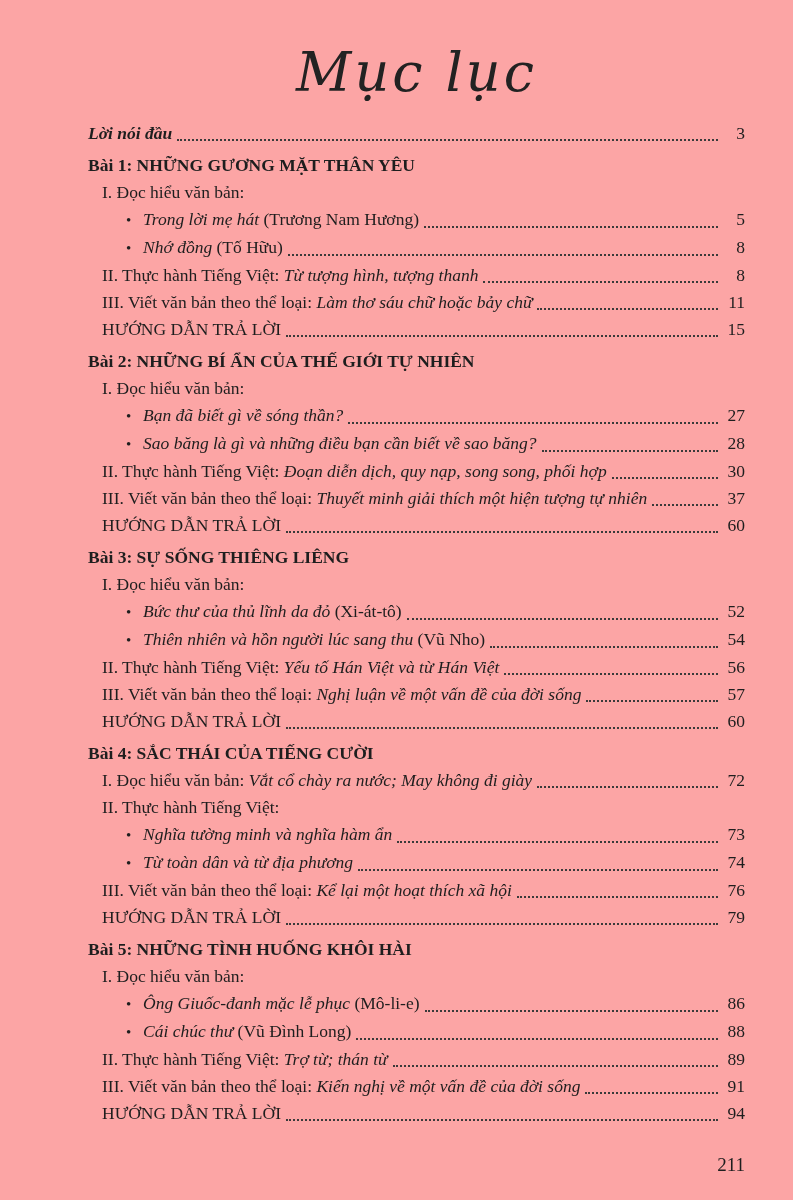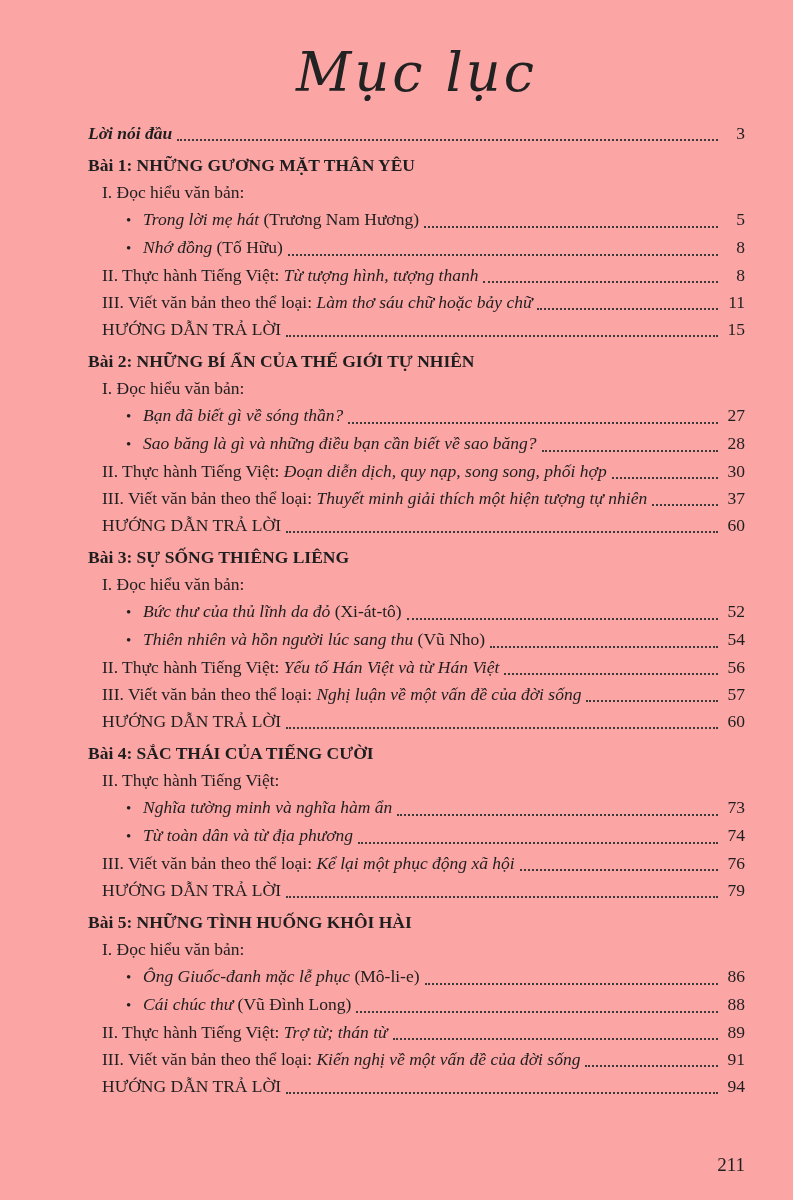--- a/index.html
+++ b/index.html
@@ -174,36 +174,41 @@
         </div>
         <div class="row indent-1">
           <span class="text"><span class="seg-n">HƯỚNG DẪN TRẢ LỜI</span></span>
           <span class="dots"></span>
           <span class="page-num">60</span>
         </div>
         <div class="row indent-0 heading">
           <span class="text"><span class="seg-b">Bài 4: SẮC THÁI CỦA TIẾNG CƯỜI</span></span>
         </div>
         <div class="row indent-1">
+          <span class="text"><span class="seg-n">I. Đọc hiểu văn bản: </span><span class="seg-i">Vắt cổ chày ra nước; May không đi giày</span></span>
+          <span class="dots"></span>
+          <span class="page-num">72</span>
+        </div>
+        <div class="row indent-1">
           <span class="text"><span class="seg-n">II. Thực hành Tiếng Việt:</span></span>
         </div>
         <div class="row indent-2">
           <span class="bullet">•</span>
           <span class="text"><span class="seg-i">Nghĩa tường minh và nghĩa hàm ẩn</span></span>
           <span class="dots"></span>
           <span class="page-num">73</span>
         </div>
         <div class="row indent-2">
           <span class="bullet">•</span>
           <span class="text"><span class="seg-i">Từ toàn dân và từ địa phương</span></span>
           <span class="dots"></span>
           <span class="page-num">74</span>
         </div>
         <div class="row indent-1">
-          <span class="text"><span class="seg-n">III. Viết văn bản theo thể loại: </span><span class="seg-i">Kể lại một phục động xã hội</span></span>
+          <span class="text"><span class="seg-n">III. Viết văn bản theo thể loại: </span><span class="seg-i">Kể lại một hoạt thích xã hội</span></span>
           <span class="dots"></span>
           <span class="page-num">76</span>
         </div>
         <div class="row indent-1">
           <span class="text"><span class="seg-n">HƯỚNG DẪN TRẢ LỜI</span></span>
           <span class="dots"></span>
           <span class="page-num">79</span>
         </div>
         <div class="row indent-0 heading">
           <span class="text"><span class="seg-b">Bài 5: NHỮNG TÌNH HUỐNG KHÔI HÀI</span></span>

